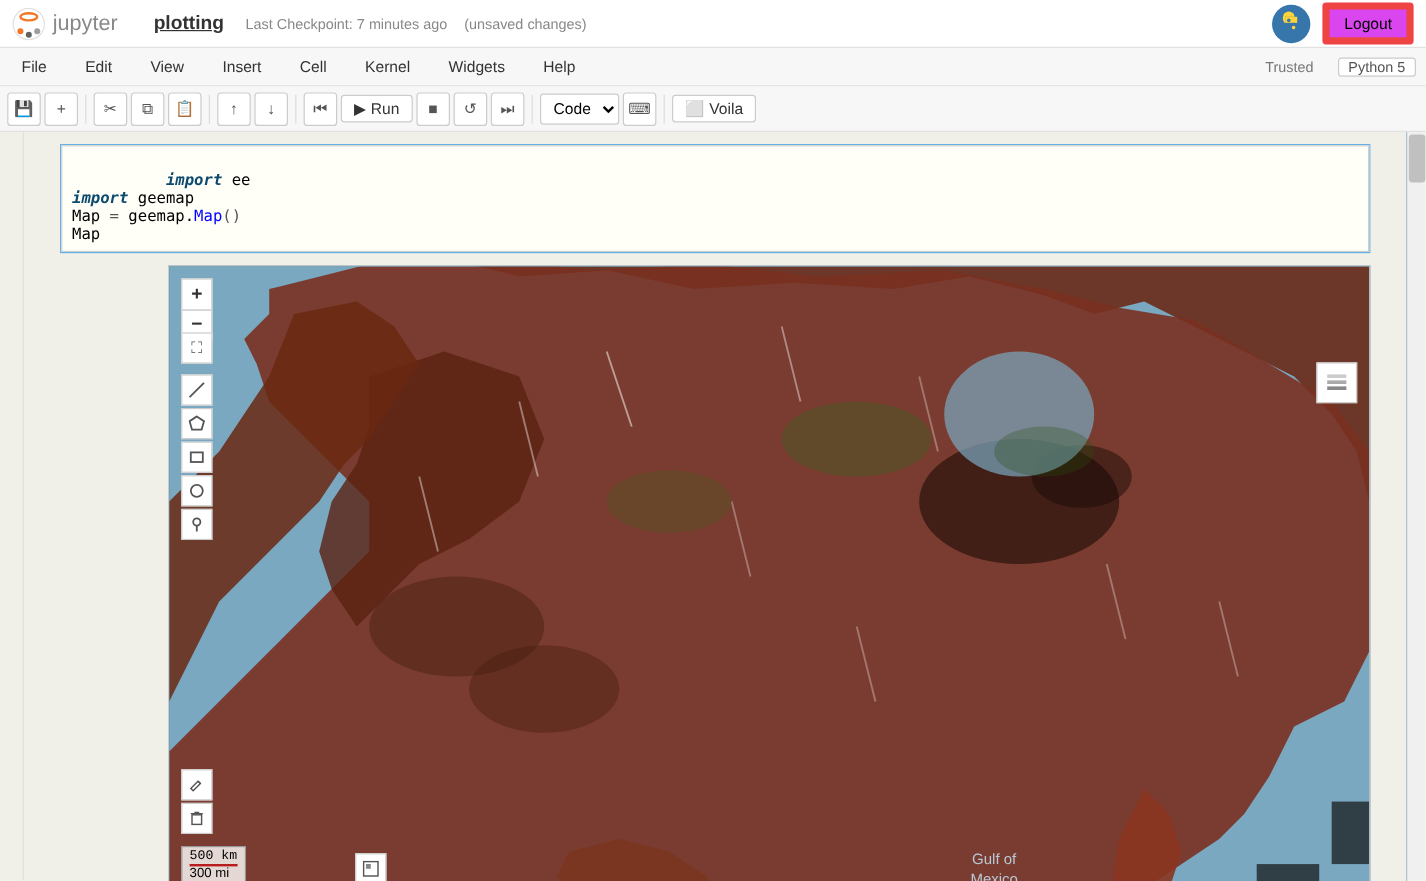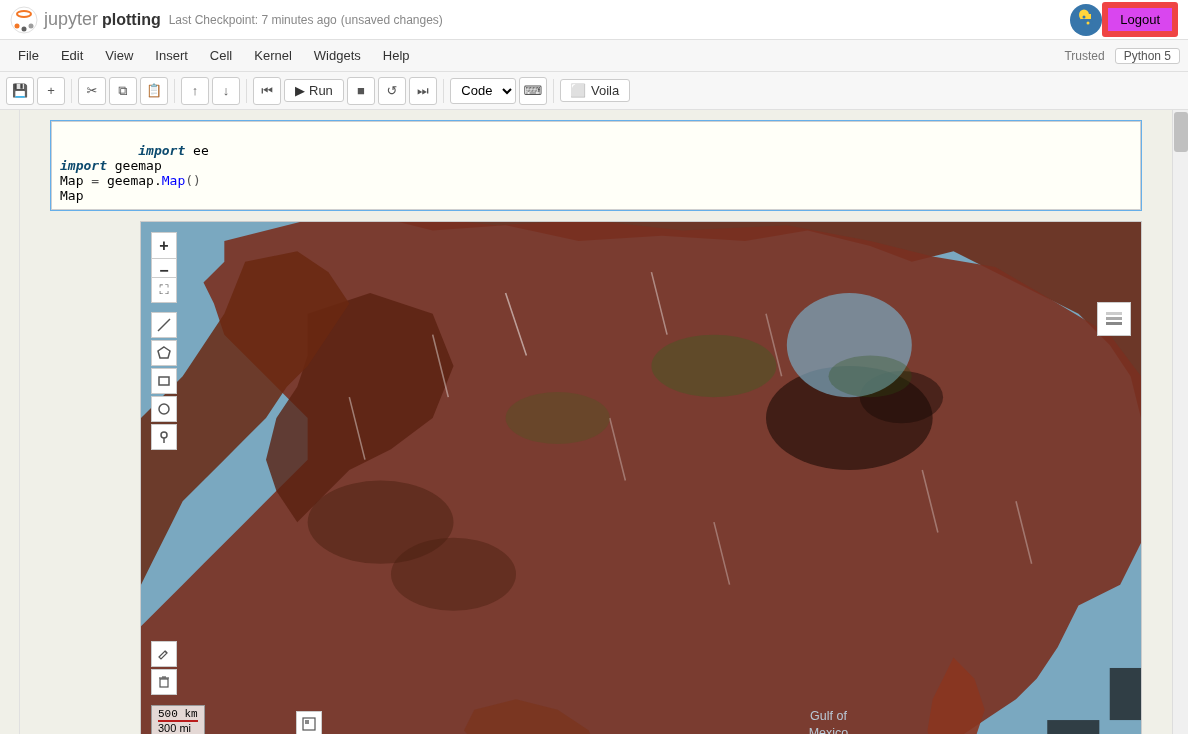--- a/index.html
+++ b/index.html
@@ -6,20 +6,21 @@
     body { font-family: Arial, sans-serif; font-size: 13px; background: #fff; overflow: hidden; width: 1188px; height: 734px; }
 
     
     #header {
       display: flex;
       align-items: center;
       height: 40px;
       background: #fff;
       border-bottom: 1px solid #e0e0e0;
       padding: 0 10px;
+      gap: 10px;
     }
     #jupyter-logo {
       display: flex;
       align-items: center;
       gap: 6px;
       font-size: 18px;
       font-weight: bold;
       color: #777;
     }
     #jupyter-logo .logo-icon {
@@ -49,21 +50,21 @@
     }
 
     
     #menubar {
       display: flex;
       align-items: center;
       height: 32px;
       background: #f7f7f7;
       border-bottom: 1px solid #e0e0e0;
       padding: 0 8px;
-      gap: 2px;
+      gap: 12px;
     }
     .menu-item {
       padding: 3px 10px;
       cursor: pointer;
       border-radius: 3px;
       font-size: 13px;
       color: #333;
     }
 
     
@@ -304,21 +305,21 @@
   <div id="jupyter-logo">
     <svg class="logo-icon" viewBox="0 0 28 28">
       <circle cx="14" cy="14" r="13" fill="#fff" stroke="#e0e0e0"></circle>
       <ellipse cx="14" cy="8" rx="7" ry="3" fill="none" stroke="#f37726" stroke-width="2"></ellipse>
       <circle cx="7" cy="20" r="2.5" fill="#f37726"></circle>
       <circle cx="21" cy="20" r="2.5" fill="#9e9e9e"></circle>
       <circle cx="14" cy="23" r="2.5" fill="#616161"></circle>
     </svg>
     <span style="color:#888;font-size:18px;font-weight:300;">jupyter</span>
   </div>
-  <span style="font-size:16px;color:#333;font-weight:bold;margin-left:4px;">plotting</span>
+  <span style="font-size:16px;color:#333;font-weight:bold;margin-left:20px;text-decoration:underline;">plotting</span>
   <span style="font-size:12px;color:#888;margin-left:8px;">Last Checkpoint: 7 minutes ago</span>
   <span style="font-size:12px;color:#888;margin-left:4px;">(unsaved changes)</span>
   <div id="header-spacer"></div>
   <div id="python-icon">
     <svg width="22" height="22" viewBox="0 0 22 22">
       <ellipse cx="9" cy="6" rx="5" ry="5.5" fill="#ffd43b"></ellipse>
       <ellipse cx="13" cy="16" rx="5" ry="5.5" fill="#3776ab"></ellipse>
       <rect x="6" y="5" width="10" height="12" fill="#3776ab"></rect>
       <rect x="6" y="5" width="10" height="5" fill="#ffd43b"></rect>
       <circle cx="9" cy="8" r="1.5" fill="#3776ab"></circle>

